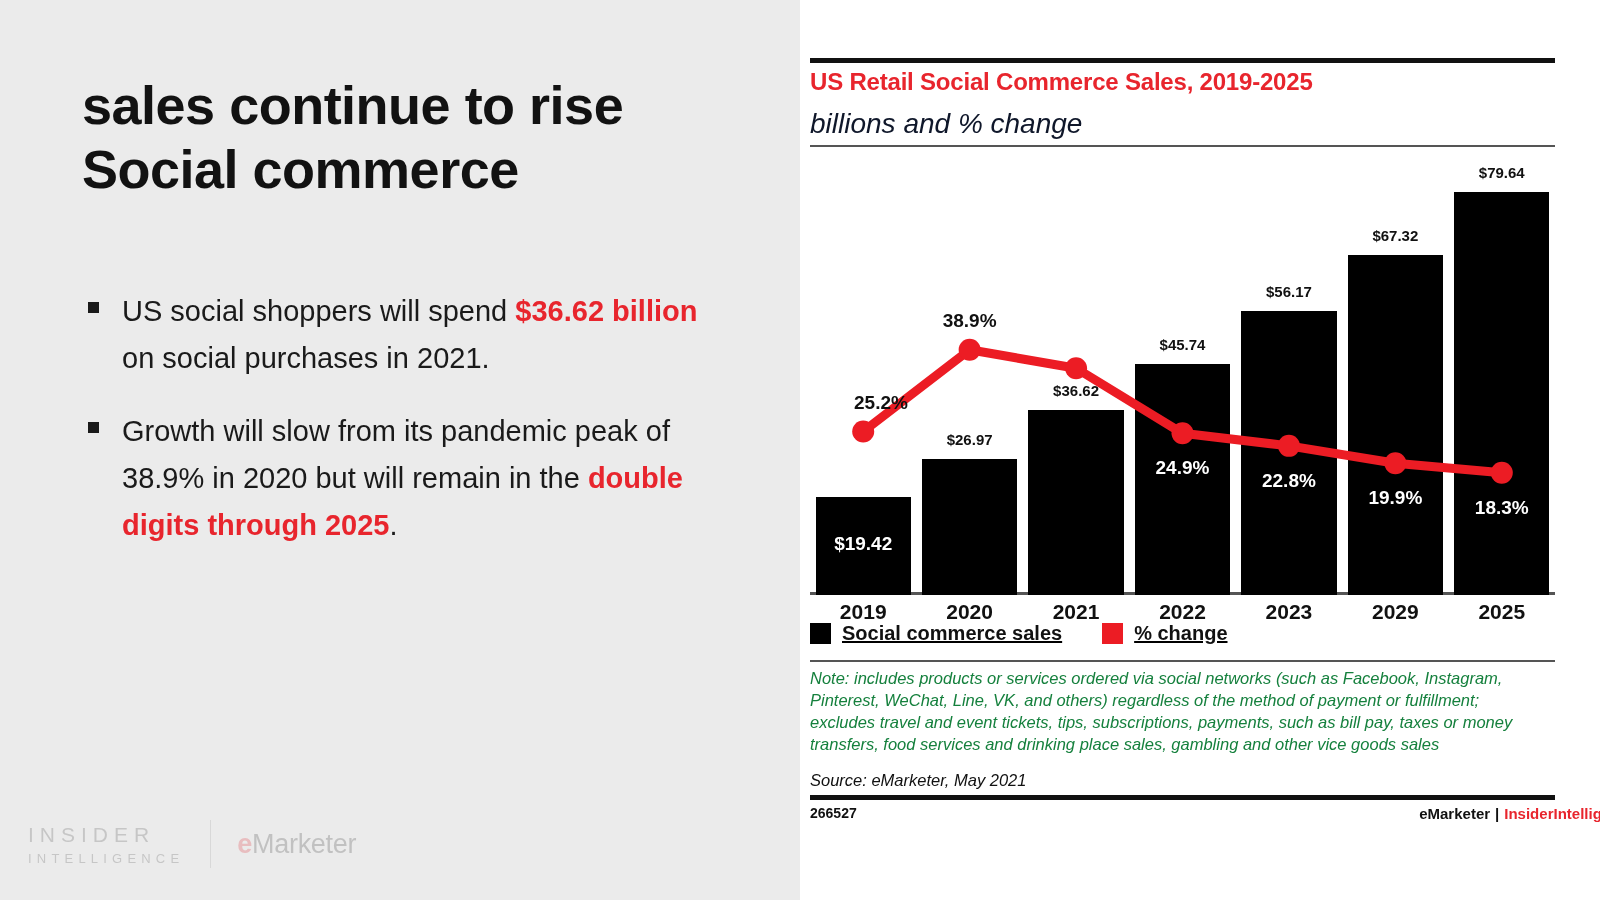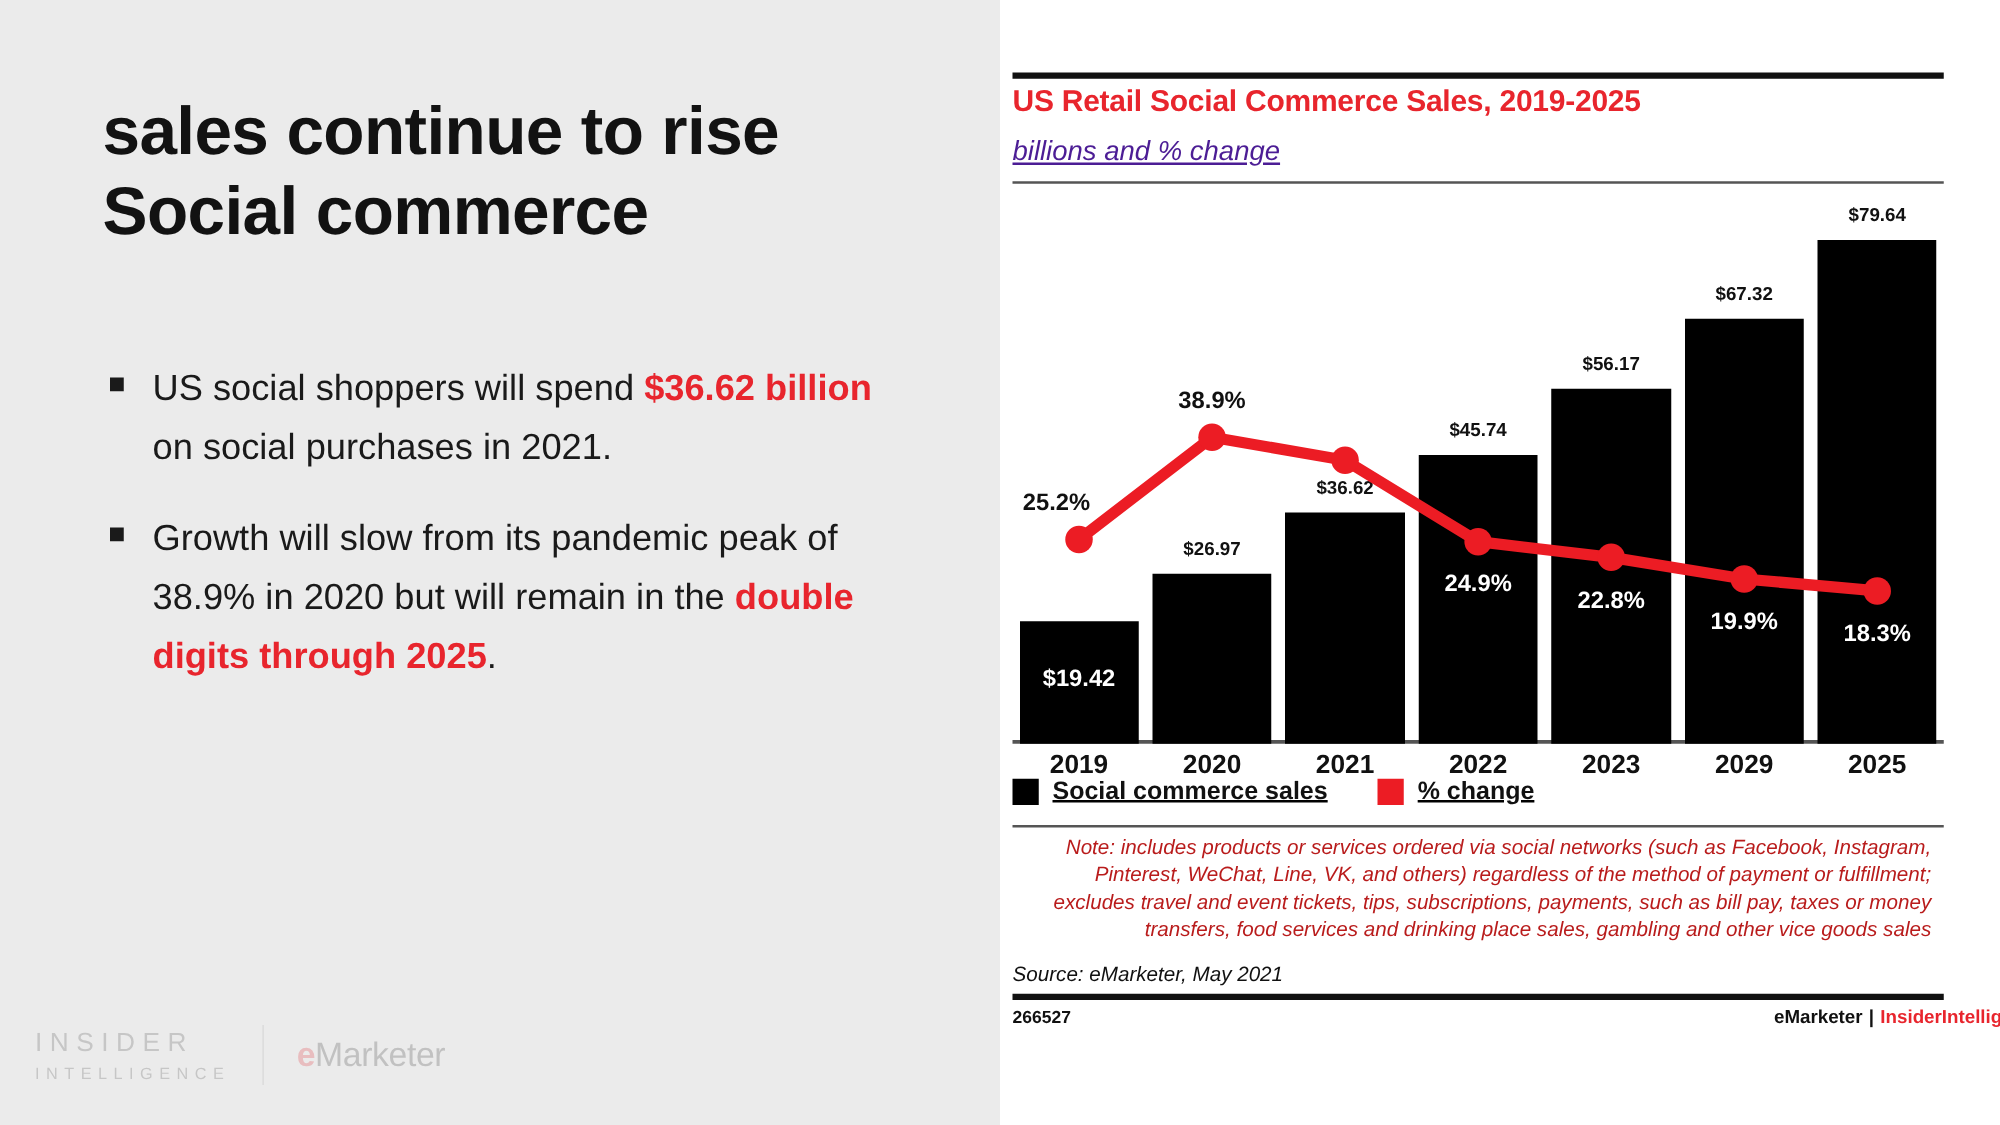--- a/index.html
+++ b/index.html
@@ -51,21 +51,21 @@
   }
   .rule-thick{position:absolute;left:10px;width:745px;height:5px;background:#111;}
   .rule-thin{position:absolute;left:10px;width:745px;height:2px;background:#555;}
 
   .chart-title{
     position:absolute;left:10px;top:68px;width:740px;
     font-size:24px;font-weight:bold;color:#e8252d;letter-spacing:-.2px;
   }
   .chart-sub{
     position:absolute;left:10px;top:108px;width:740px;
-    font-size:22px;font-style:italic;color:#4c1d95;text-decoration:underline;
+    font-size:28px;font-style:italic;color:#0f172a;
   }
 
   
   .plot{position:absolute;left:10px;top:150px;width:745px;height:445px;}
   .bar{position:absolute;bottom:0;background:#000;}
   .barlabel{
     position:absolute;text-align:center;font-size:15px;font-weight:bold;color:#111;
     white-space:nowrap;
   }
   .inbar{
@@ -82,21 +82,21 @@
   .xticks{position:absolute;left:10px;top:600px;width:745px;height:30px;}
   .xtick{position:absolute;text-align:center;font-size:21px;font-weight:bold;color:#111;}
 
   .legend{position:absolute;left:10px;top:622px;display:flex;align-items:center;}
   .lg-item{display:flex;align-items:center;margin-right:40px;text-decoration:underline;}
   .sw{width:21px;height:21px;margin-right:11px;}
   .lg-label{font-size:20px;font-weight:bold;color:#111;}
 
   .note{
     position:absolute;left:10px;top:668px;width:735px;
-    font-size:16.5px;line-height:1.33;font-style:italic;color:#b91c1c;text-align:right;
+    font-size:16.5px;line-height:1.33;font-style:italic;color:#15803d;
   }
   .source{
     position:absolute;left:10px;top:771px;width:735px;
     font-size:16.5px;font-style:italic;color:#111;
   }
   .footer-id{position:absolute;left:10px;top:805px;font-size:14px;font-weight:bold;color:#111;}
   .footer-right{position:absolute;right:45px;top:805px;font-size:15px;font-weight:bold;color:#111;white-space:nowrap;}
   .footer-right .sep{color:#111;margin:0 5px;}
   .footer-right .site{color:#e8252d;}
 </style>
@@ -155,21 +155,21 @@
         <svg class="line-layer" viewBox="0 0 745 445">
           <polyline points="53.214285714285715,281.5455 159.64285714285714,199.75079166666666 266.07142857142856,218.25908333333336 372.5,283.336625 478.92857142857144,295.8745 585.3571428571428,313.18870833333335 691.7857142857142,322.741375" fill="none" stroke="#ec1c24" stroke-width="9" stroke-linejoin="round" stroke-linecap="round"></polyline>
           <circle cx="53.214285714285715" cy="281.5455" r="11" fill="#ec1c24"></circle>
           <circle cx="159.64285714285714" cy="199.75079166666666" r="11" fill="#ec1c24"></circle>
           <circle cx="266.07142857142856" cy="218.25908333333336" r="11" fill="#ec1c24"></circle>
           <circle cx="372.5" cy="283.336625" r="11" fill="#ec1c24"></circle>
           <circle cx="478.92857142857144" cy="295.8745" r="11" fill="#ec1c24"></circle>
           <circle cx="585.3571428571428" cy="313.18870833333335" r="11" fill="#ec1c24"></circle>
           <circle cx="691.7857142857142" cy="322.741375" r="11" fill="#ec1c24"></circle>
         </svg>
-        <div class="pctlabel" style="color: rgb(17, 17, 17); width: 125.429px; left: -27.5px; top: 241.546px;">25.2%</div>
+        <div class="pctlabel" style="color: rgb(17, 17, 17); width: 125.429px; left: -27.5px; top: 241.546px; text-align: right;">25.2%</div>
         <div class="pctlabel" style="color: rgb(17, 17, 17); width: 125.429px; left: 96.9286px; top: 159.751px;">38.9%</div>
         <div class="pctlabel" style="color: rgb(255, 255, 255); width: 125.429px; left: 203.357px; top: 242.259px;">35.8%</div>
         <div class="pctlabel" style="color: rgb(255, 255, 255); width: 125.429px; left: 309.786px; top: 307.337px;">24.9%</div>
         <div class="pctlabel" style="color: rgb(255, 255, 255); width: 125.429px; left: 416.214px; top: 319.875px;">22.8%</div>
         <div class="pctlabel" style="color: rgb(255, 255, 255); width: 125.429px; left: 522.643px; top: 337.189px;">19.9%</div>
         <div class="pctlabel" style="color: rgb(255, 255, 255); width: 125.429px; left: 629.071px; top: 346.741px;">18.3%</div>
       </div>
 
     <div class="xticks" id="xticks">
         <div class="xtick" style="left: 0px; width: 106.429px;">2019</div>

